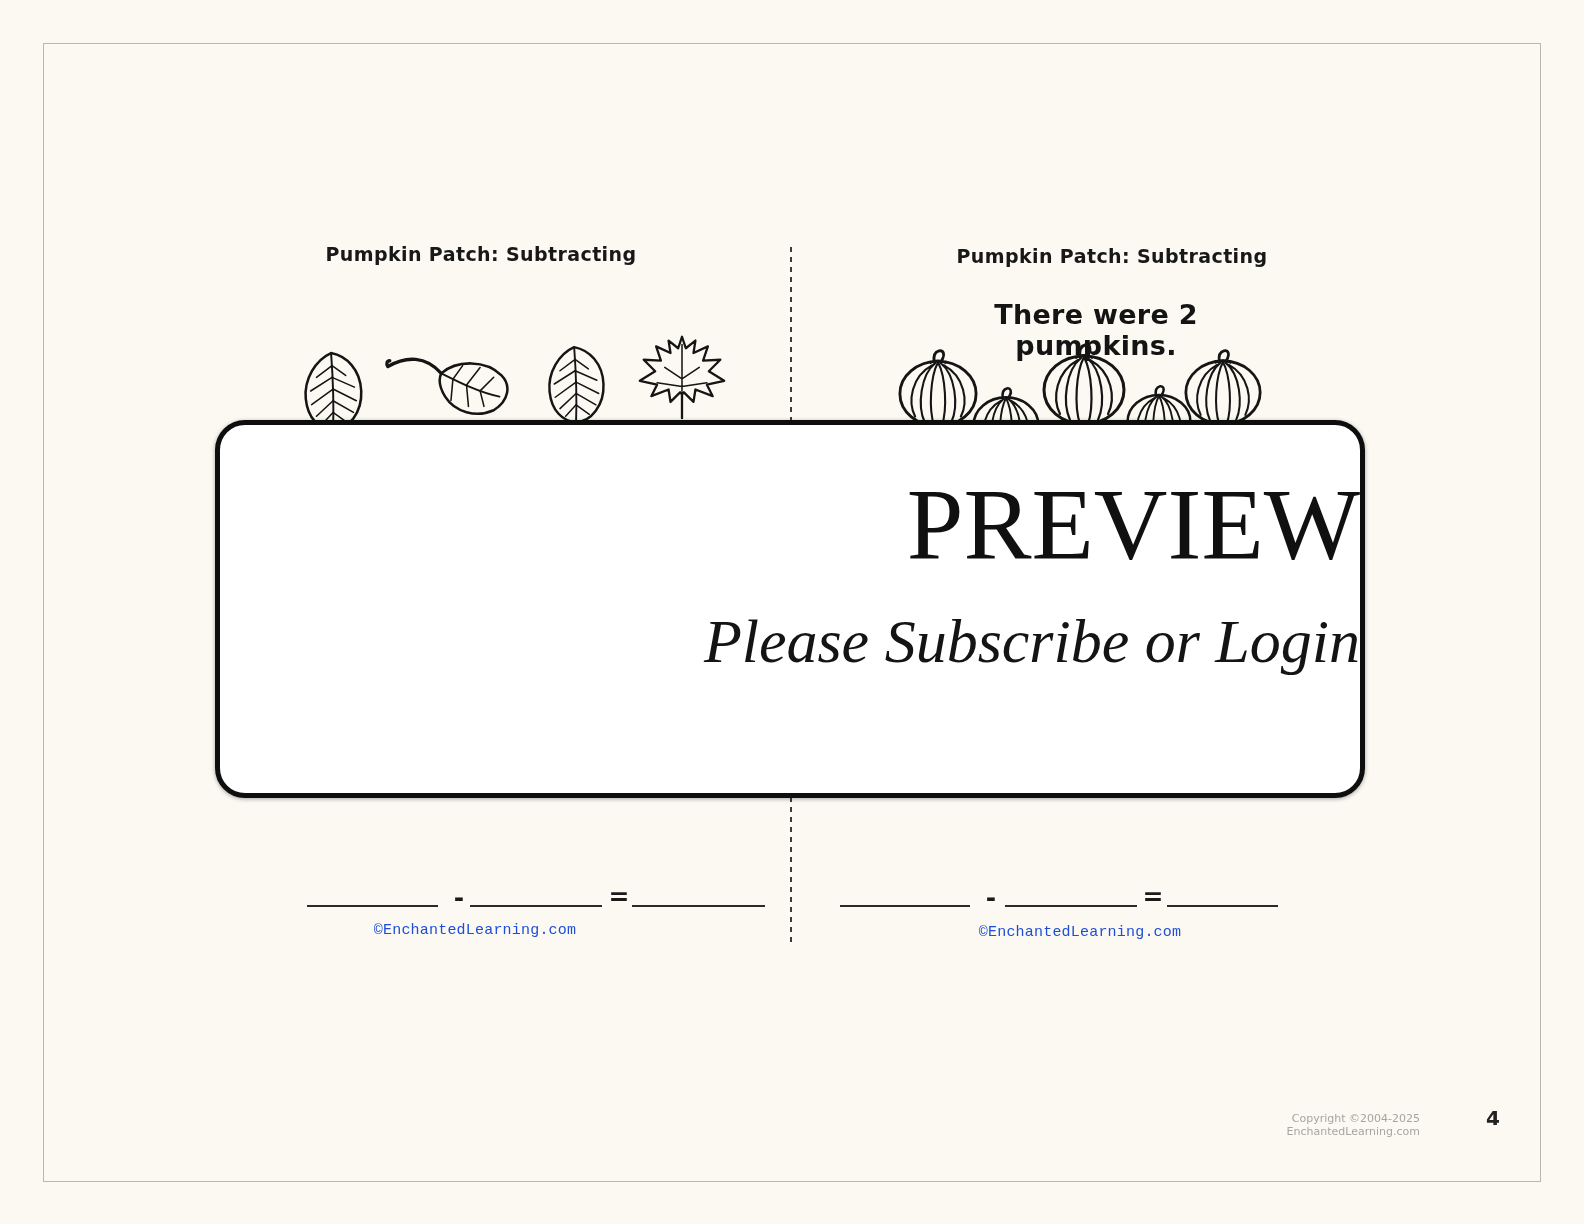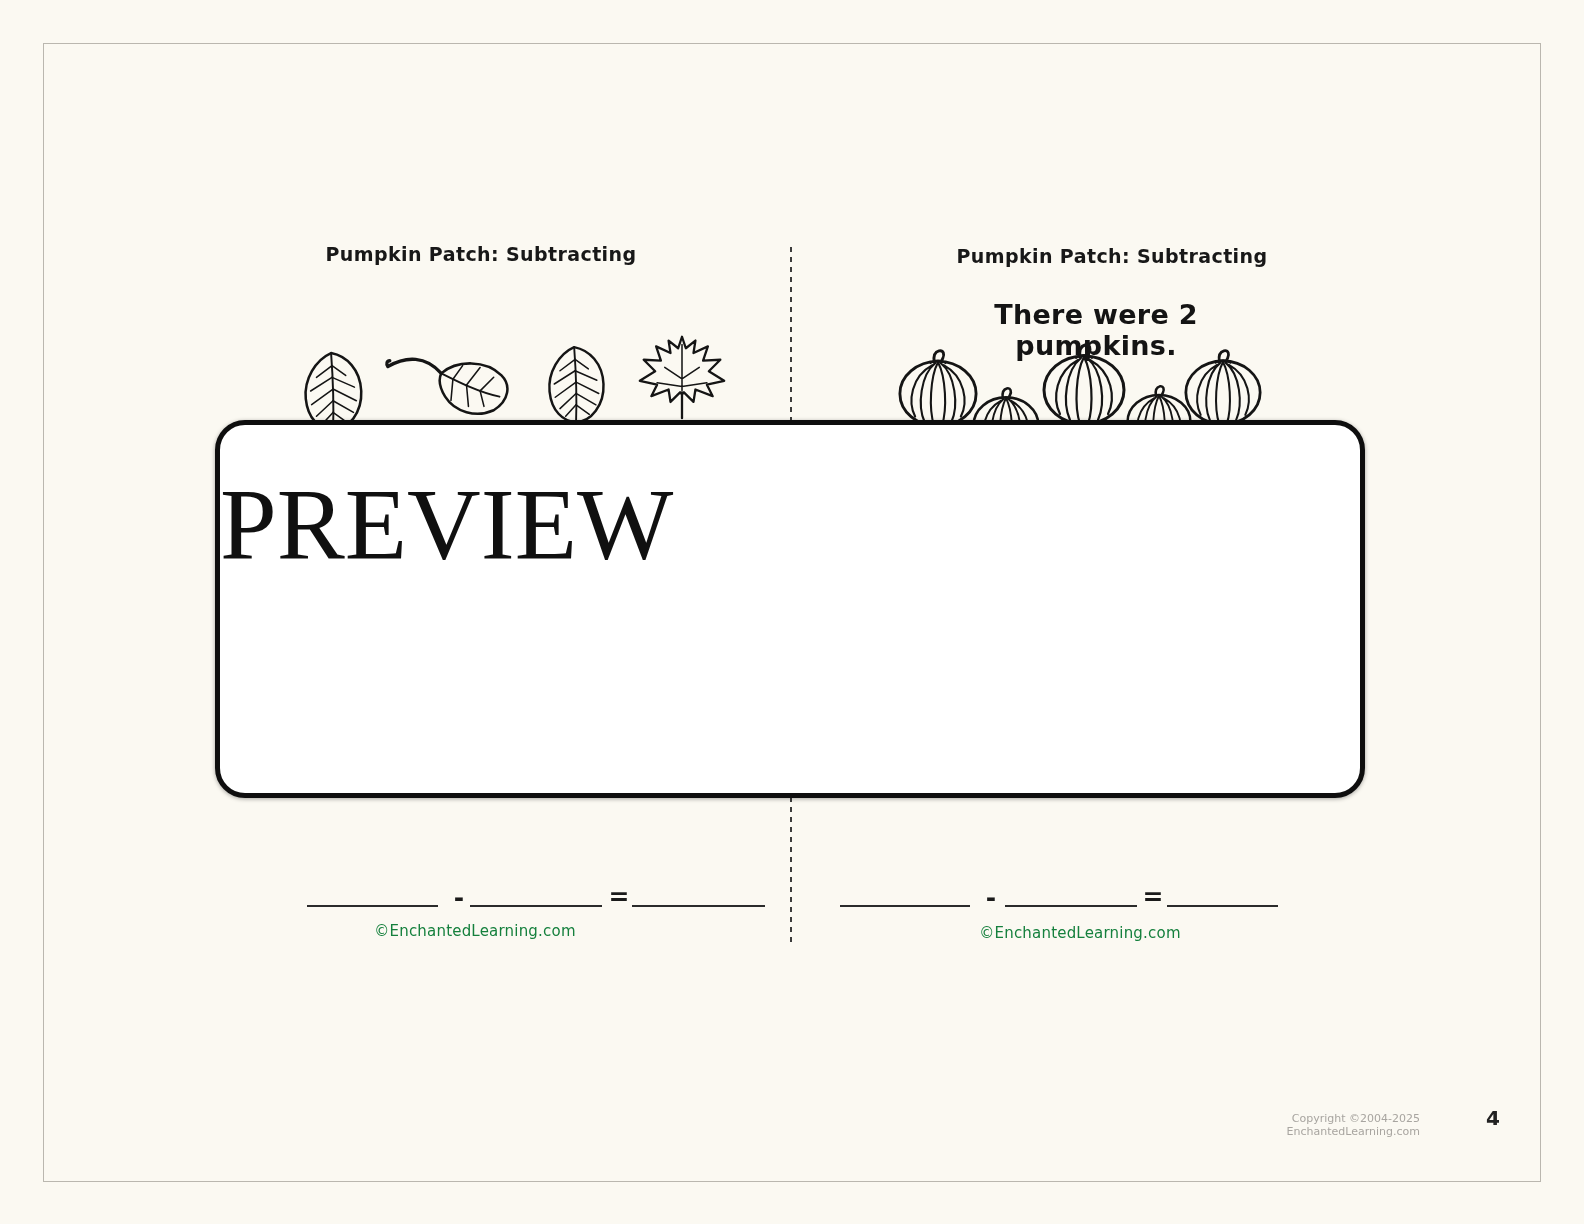--- a/index.html
+++ b/index.html
@@ -27,40 +27,40 @@
     position:absolute;width:340px;text-align:center;
     font-weight:bold;font-size:27px;color:#141414;z-index:2;letter-spacing:.3px;
   }
   .art{position:absolute;z-index:2;}
   .art svg{display:block;}
   .preview-box{
     position:absolute;left:215px;top:420px;width:1150px;height:378px;
     box-sizing:border-box;background:#ffffff;
     border:5px solid #0e0e0e;border-radius:30px;
     box-shadow:0 1px 4px rgba(0,0,0,.35);
-    z-index:5;display:flex;flex-direction:column;align-items:flex-start;
+    z-index:5;display:flex;flex-direction:column;align-items:flex-end;
   }
   .preview-title{
     margin-top:44px;font-family:"Liberation Serif",serif;
     font-size:102px;line-height:1.1;color:#101010;font-weight:normal;
   }
   .preview-sub{
     margin-top:26px;font-family:"Liberation Serif",serif;font-style:italic;
     font-size:62px;line-height:1.1;color:#141414;
   }
   .blank{
     position:absolute;top:905px;height:0;border-top:2px solid #2b2b2b;z-index:2;
   }
   .eq-sym{
     position:absolute;z-index:2;font-weight:bold;color:#1a1a1a;
     font-size:25px;text-align:center;line-height:1;
   }
   .credit{
     position:absolute;width:260px;text-align:center;
-    font-size:15px;color:#15803d;z-index:2;letter-spacing:.2px;
+    font-size:15px;color:#1d4ed8;z-index:2;letter-spacing:.2px;font-family:Liberation Mono, monospace;
   }
   .footer-copyright{
     position:absolute;left:1225px;top:1112px;width:195px;
     font-size:11px;color:#a8a5a0;z-index:2;text-align:right;
   }
   .page-number{
     position:absolute;left:1478px;top:1106px;width:30px;text-align:center;
     font-size:20px;font-weight:bold;color:#222;z-index:2;
   }
   .stroke{fill:none;stroke:#151515;stroke-linecap:round;stroke-linejoin:round;}
@@ -171,18 +171,19 @@
   <div class="blank" style="left:840px;width:130px;"></div>
   <div class="eq-sym" style="left:980px;top:885px;width:22px;">-</div>
   <div class="blank" style="left:1005px;width:132px;"></div>
   <div class="eq-sym" style="left:1140px;top:884px;width:26px;">=</div>
   <div class="blank" style="left:1167px;width:111px;"></div>
 
   <div class="credit" style="left:950px;top:924px;">©EnchantedLearning.com</div>
 
   <div class="preview-box">
     <div class="preview-title">PREVIEW</div>
+    <div class="preview-sub">Please Subscribe or Login</div>
   </div>
 
   <div class="footer-copyright">Copyright ©2004-2025 EnchantedLearning.com</div>
   <div class="page-number">4</div>
 
 </div>
 
 </body></html>

